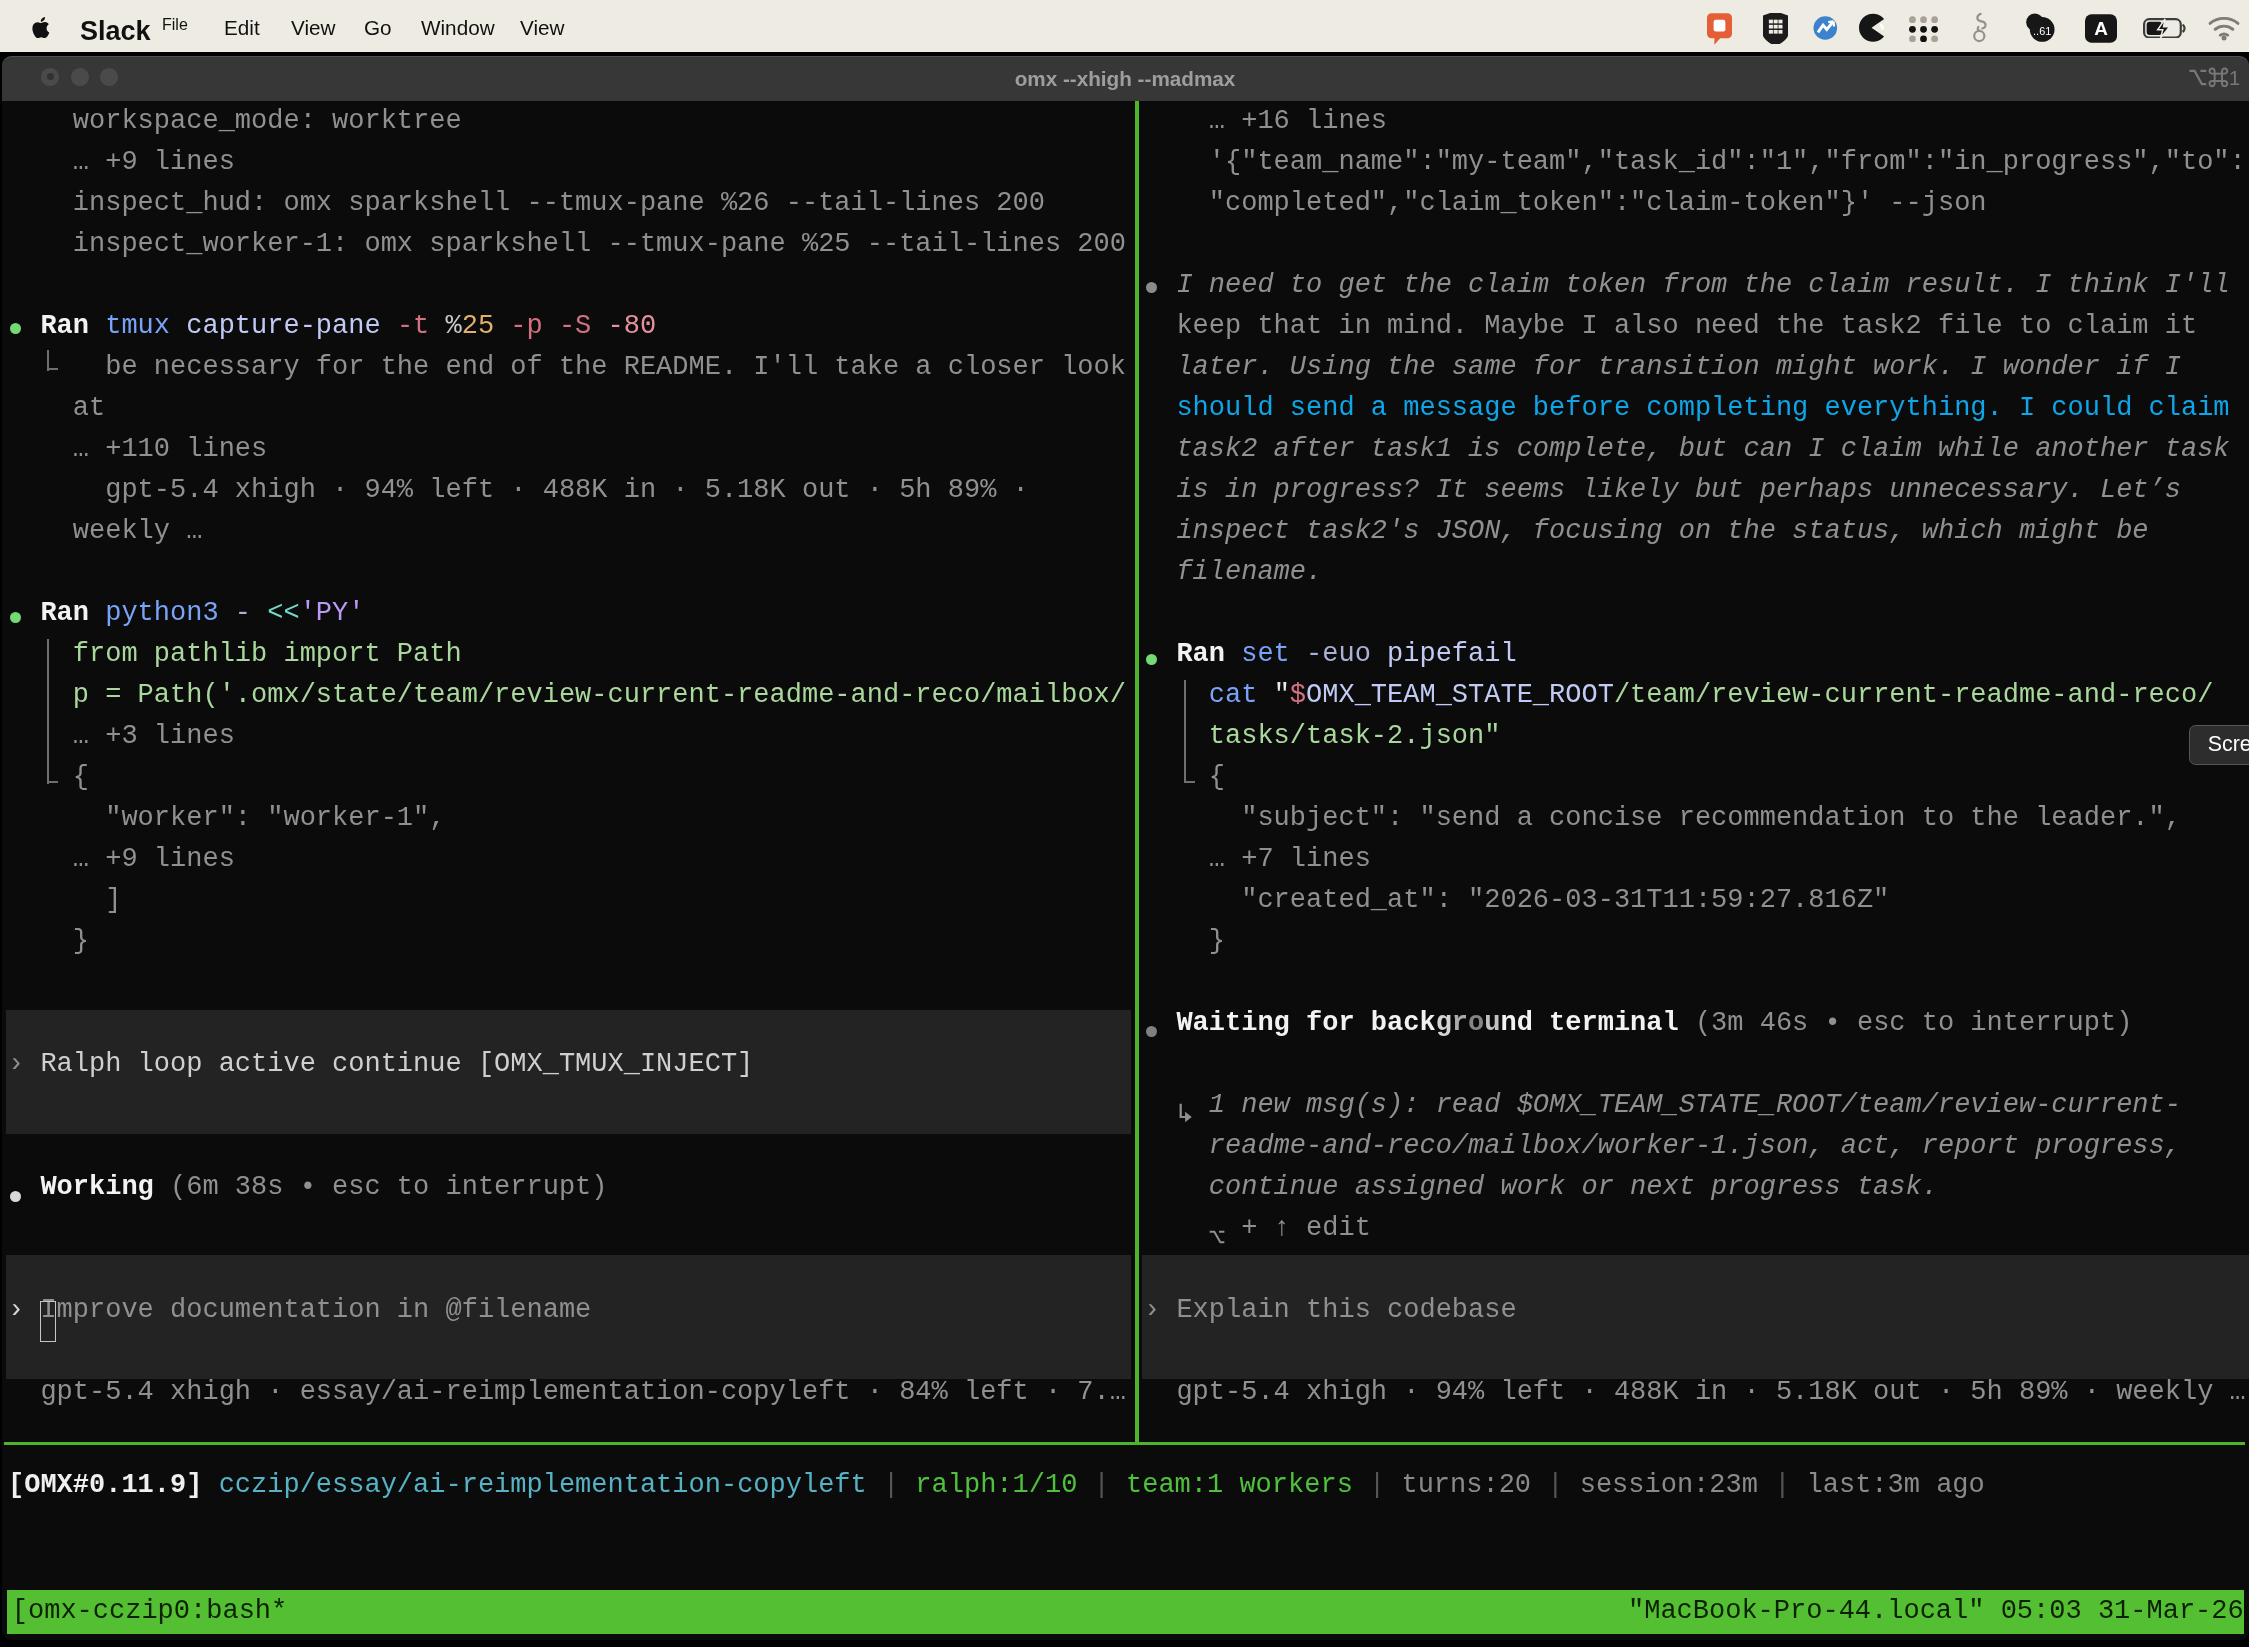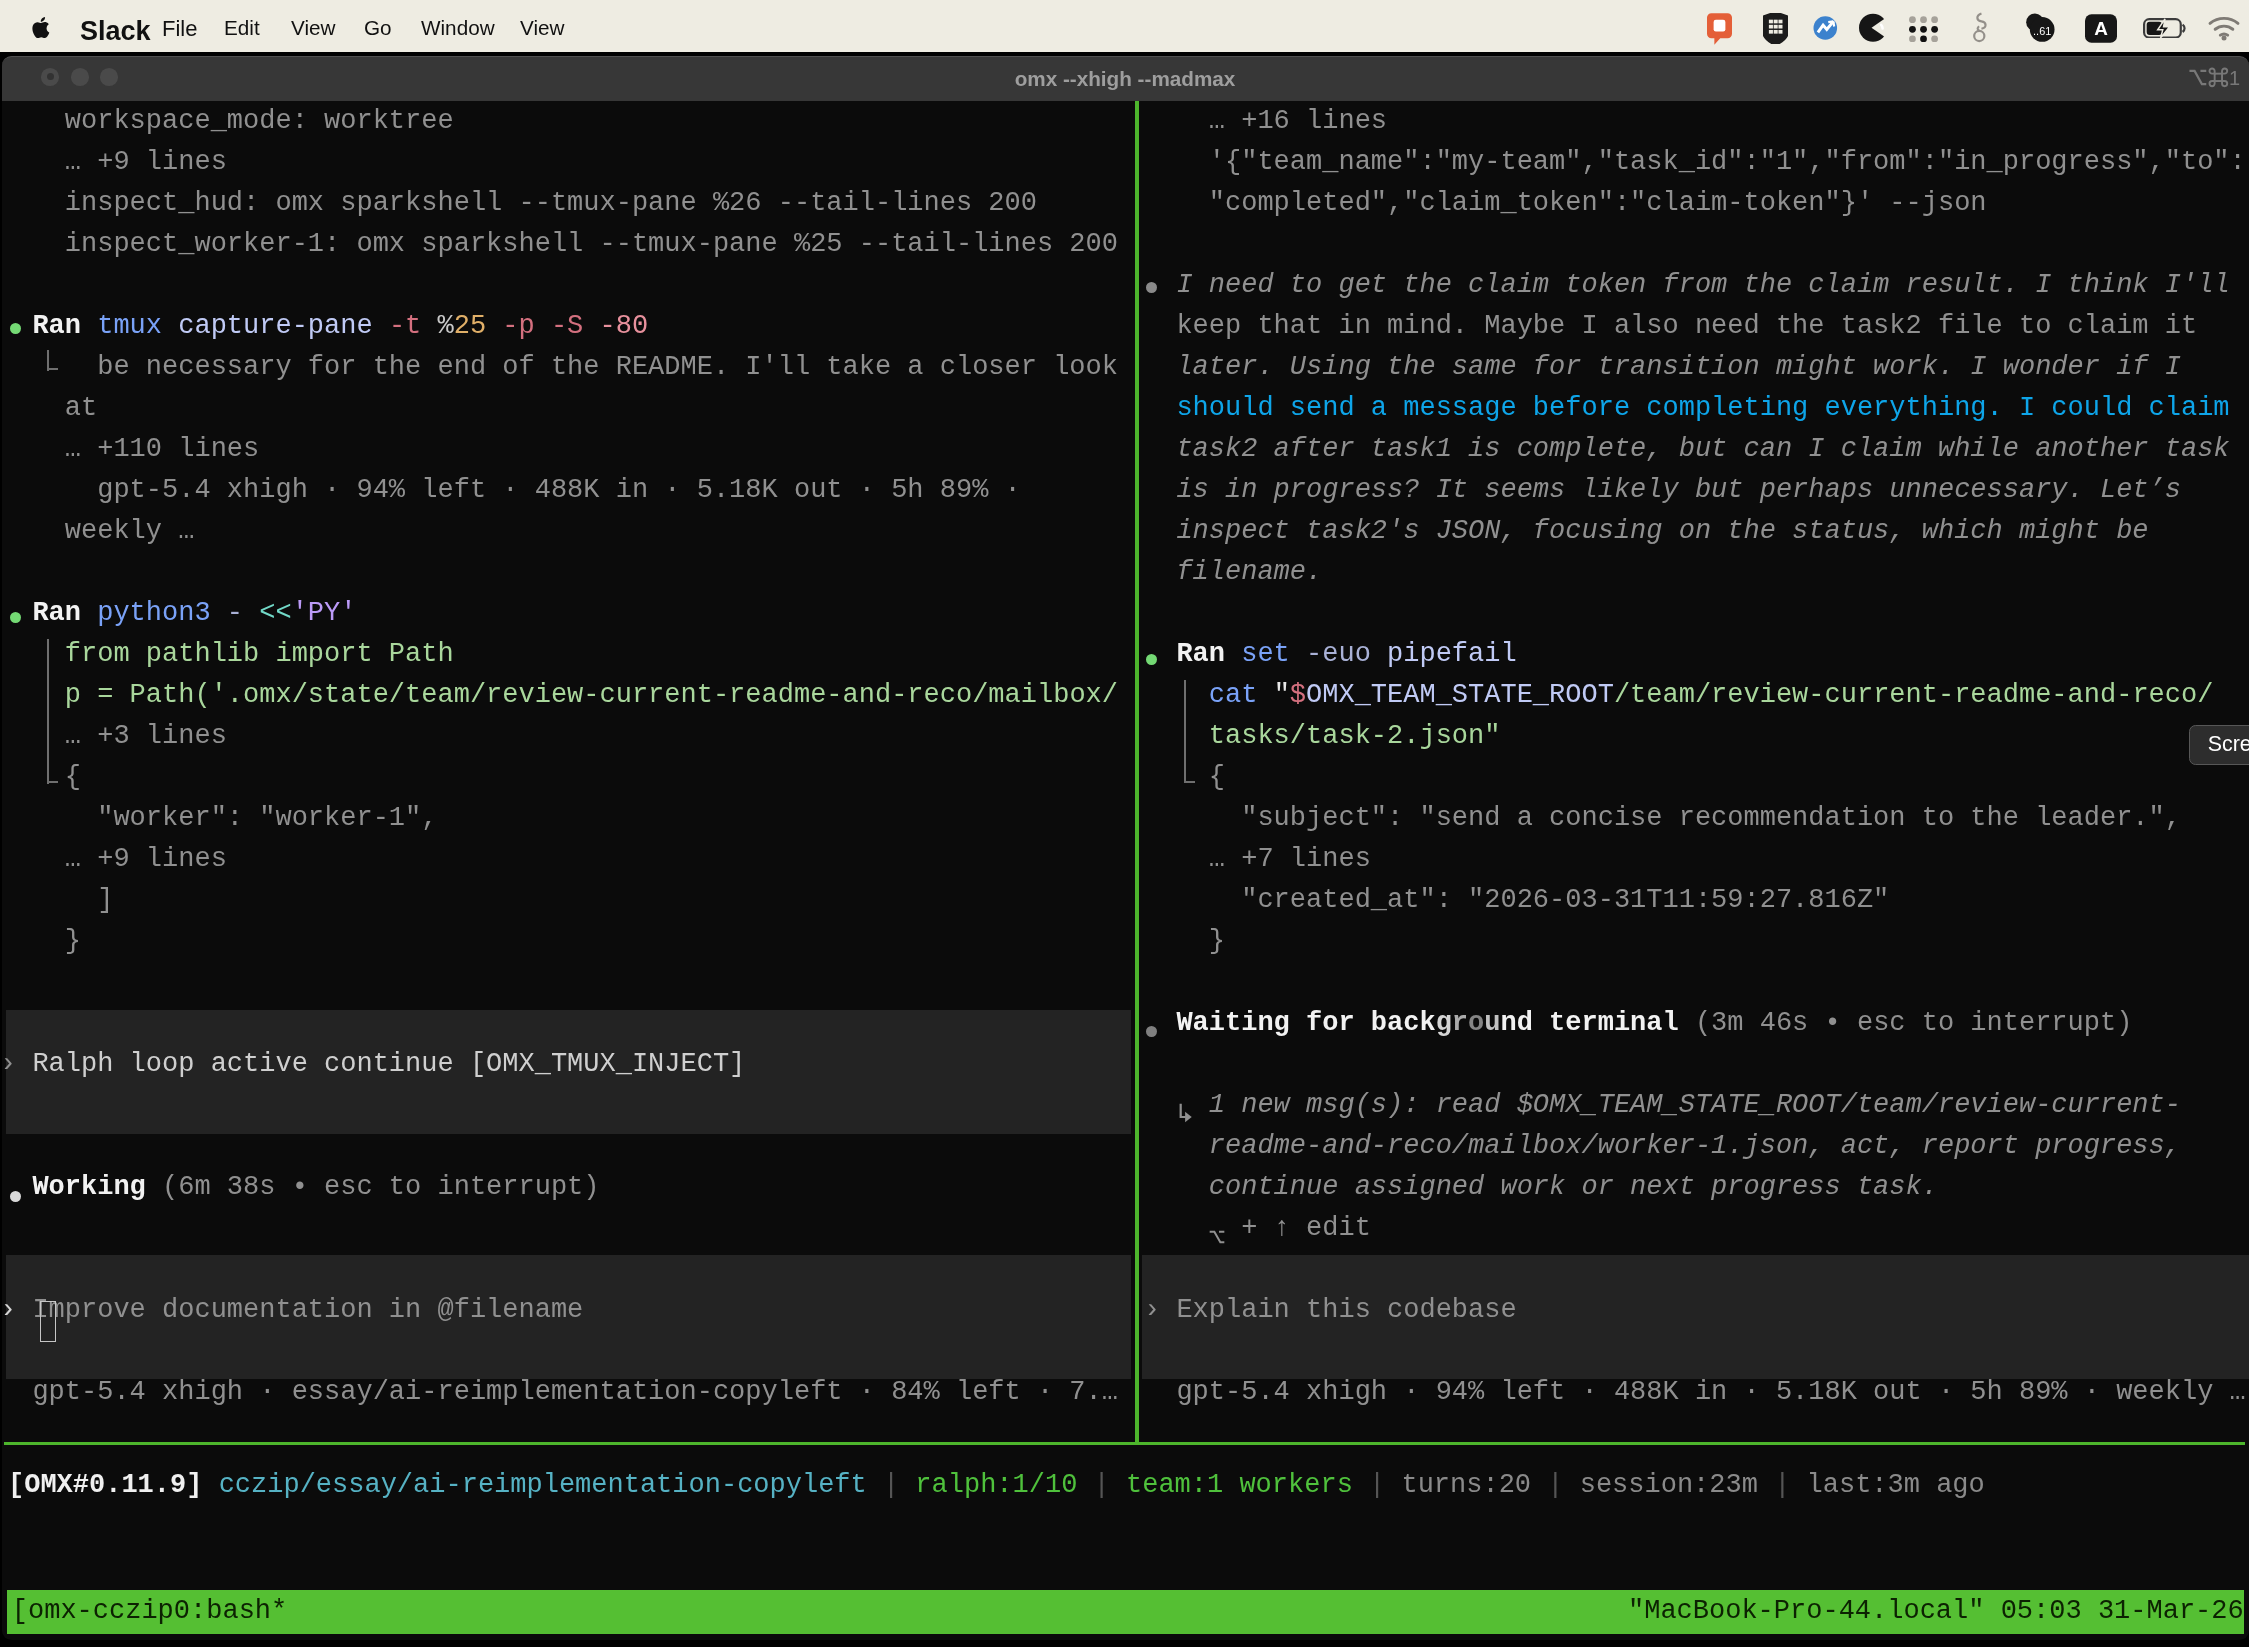--- a/index.html
+++ b/index.html
@@ -7,21 +7,21 @@
 pre { position:absolute; margin:0; font-family:"Liberation Mono",monospace;
       font-size:27px; line-height:41px; }
 </style></head>
 <body>
 
 <div class="abs" style="left:0;top:0;width:2250px;height:52px;background:#eeece2;"></div>
 <svg class="abs" style="left:31px;top:16px" width="19" height="23" viewBox="0 0 26 31">
  <path fill="#111" d="M21.3 16.4c0-3.6 3-5.3 3.1-5.4-1.7-2.5-4.3-2.8-5.2-2.9-2.2-.2-4.3 1.3-5.5 1.3-1.1 0-2.9-1.3-4.7-1.2-2.4 0-4.7 1.4-5.9 3.6-2.5 4.4-.6 10.9 1.8 14.5 1.2 1.7 2.6 3.7 4.5 3.6 1.8-.1 2.5-1.2 4.7-1.2 2.2 0 2.8 1.2 4.7 1.1 1.9 0 3.2-1.8 4.3-3.5 1.4-2 1.9-4 2-4.1-.1 0-3.8-1.5-3.8-5.8zM17.7 5.6c1-1.2 1.7-2.9 1.5-4.6-1.5.1-3.2 1-4.3 2.2-.9 1.1-1.8 2.8-1.5 4.5 1.6.1 3.3-.9 4.3-2.1z"></path>
 </svg>
 <div class="abs" style="left:80px;top:16px;font-size:27px;font-weight:bold;color:#111;">Slack</div>
-<div class="abs" style="left:162px;top:16px;font-size:22px;color:#111;">File</div>
+<div class="abs" style="left:162px;top:16px;font-size:16px;color:#111;">File</div>
 <div class="abs" style="left:224px;top:16px;font-size:20.7px;color:#111;">Edit</div>
 <div class="abs" style="left:291px;top:16px;font-size:20.7px;color:#111;">View</div>
 <div class="abs" style="left:364px;top:16px;font-size:20.7px;color:#111;">Go</div>
 <div class="abs" style="left:421px;top:16px;font-size:20.7px;color:#111;">Window</div>
 <div class="abs" style="left:520px;top:16px;font-size:20.7px;color:#111;">View</div>
 
 <svg class="abs" style="left:1707px;top:13.3px" width="25" height="32" viewBox="0 0 34 43">
  <path fill="#e45f38" d="M6 0 h22 a6 6 0 0 1 6 6 v22 a6 6 0 0 1-6 6 h-10 l-8 9 v-9 h-4 a6 6 0 0 1-6-6 v-22 a6 6 0 0 1 6-6 z"></path>
  <rect x="9" y="9" width="16" height="16" rx="3" fill="#fff"></rect>
 </svg>
@@ -117,21 +117,21 @@
 </svg>
 <div class="abs" style="left:2229px;top:67px;font-size:20px;color:#787878;">1</div>
 
 <div class="abs" style="left:5.9px;top:1010px;width:1125px;height:124px;background:#232323;"></div>
 <div class="abs" style="left:5.9px;top:1255px;width:1125px;height:124px;background:#232323;"></div>
 <div class="abs" style="left:1142px;top:1255px;width:1107px;height:124px;background:#232323;"></div>
 
 <div class="abs" style="left:1135px;top:101px;width:3.7px;height:1342px;background:#4db52c;"></div>
 <div class="abs" style="left:4.4px;top:1442px;width:2241px;height:3px;background:#4db52c;"></div>
 
-<pre style="left:0;top:101px;"><span style="color:#909090">    workspace_mode: worktree</span>
+<pre style="left:8px;top:101px;"><span style="color:#909090">    workspace_mode: worktree</span>
 <span style="color:#909090">    … +9 lines</span>
 <span style="color:#909090">    inspect_hud: omx sparkshell --tmux-pane %26 --tail-lines 200</span>
 <span style="color:#909090">    inspect_worker-1: omx sparkshell --tmux-pane %25 --tail-lines 200</span>
 
   <span style="color:#f2f2f2;font-weight:bold">Ran</span> <span style="color:#7aa2f7">tmux</span> <span style="color:#c0caf5">capture-pane</span> <span style="color:#d4707f">-t</span> <span style="color:#c8c8c8">%</span><span style="color:#e0af68">25</span> <span style="color:#d4707f">-p</span> <span style="color:#d4707f">-S</span> <span style="color:#e8919d">-80</span>
 <span style="color:#909090">      be necessary for the end of the README. I'll take a closer look</span>
 <span style="color:#909090">    at</span>
 <span style="color:#909090">    … +110 lines</span>
 <span style="color:#909090">      gpt-5.4 xhigh · 94% left · 488K in · 5.18K out · 5h 89% ·</span>
 <span style="color:#909090">    weekly …</span>

